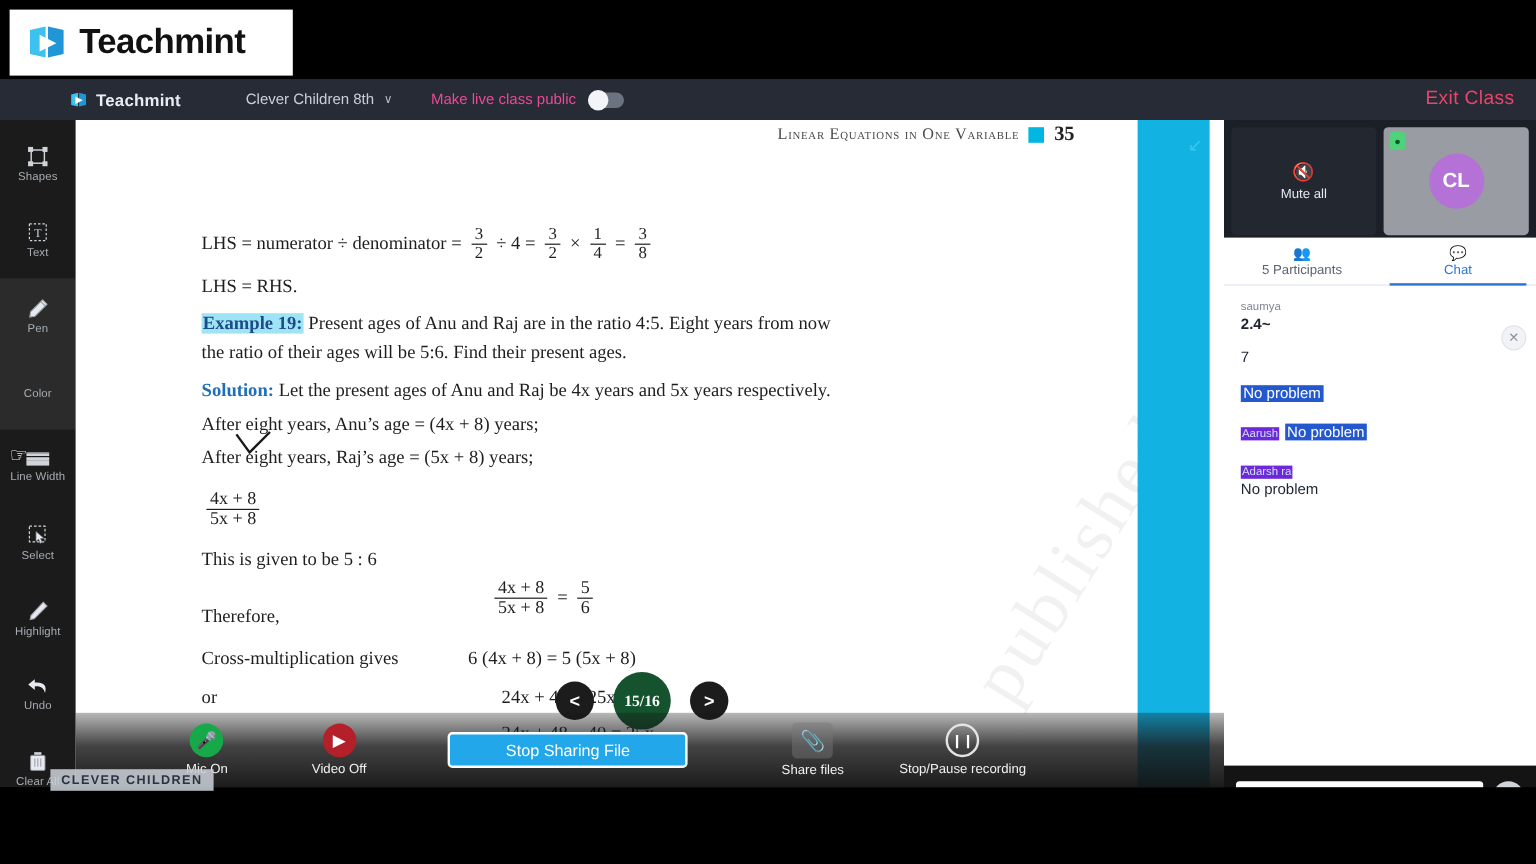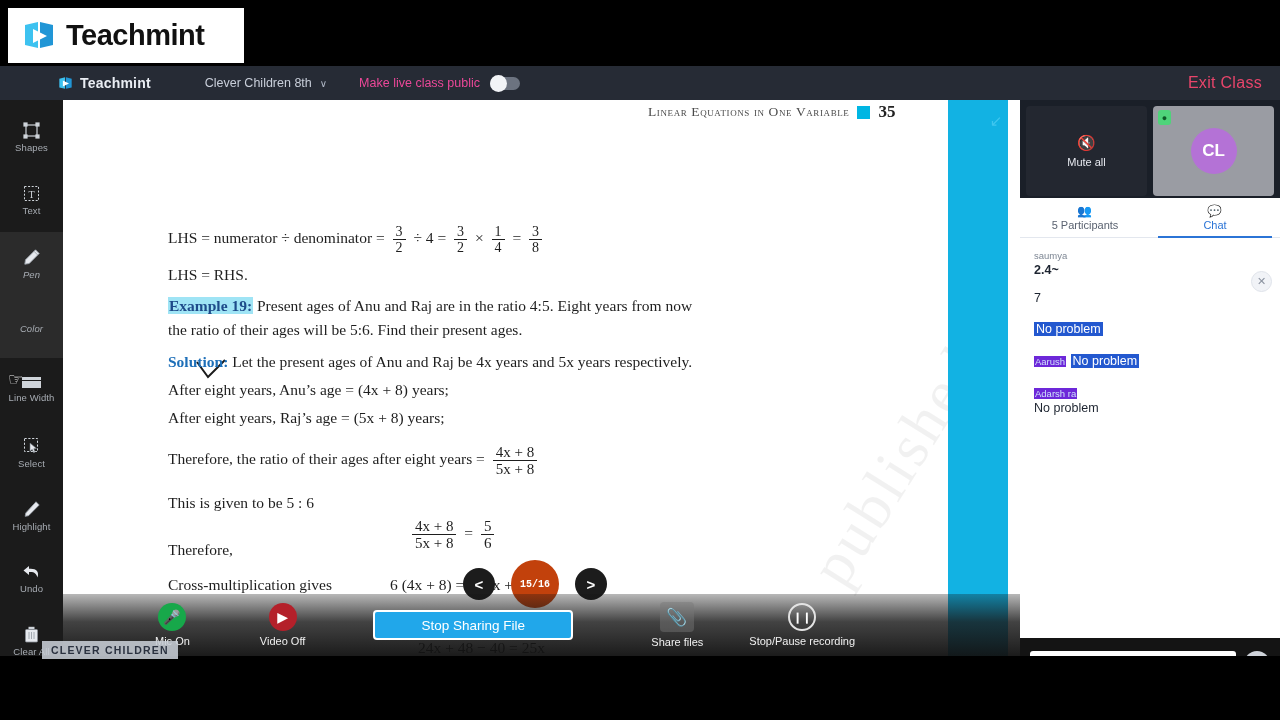--- a/index.html
+++ b/index.html
@@ -42,21 +42,21 @@
     border-radius:50%; background:#f2f4f7; }
   .tb-exit{ position:absolute; right:18px; font-size:16px; color:#e8456b; letter-spacing:.3px; }
 
   
   .rail{
     position:absolute; left:0; top:34px; width:63px; height:556px;
     background:#1b1b1b; padding-top:6px; color:#9aa0a8;
   }
   .tool{ width:63px; height:63px; display:flex; flex-direction:column;
     align-items:center; justify-content:center; gap:3px; }
-  .tool.alt{ background:#2b2b2b;font-style:italic; }
+  .tool.alt{ background:#2b2b2b; }
   .tool .gl{ font-size:15px; line-height:1; color:#cfd4da; }
   .tool .gl svg{ display:block; }
   .tool .lb{ font-size:9.5px; color:#a7acb3; letter-spacing:.1px; }
   .dot-red{ width:17px; height:17px; border-radius:50%; background:#e01b1b;
     box-shadow:0 0 0 2px #7a1010 inset; }
   .lw{ width:19px; height:12px; display:flex; flex-direction:column; justify-content:space-between; }
   .lw i{ display:block; background:#cfd4da; }
   .lw i:nth-child(1){ height:1px; } .lw i:nth-child(2){ height:2px; }
   .lw i:nth-child(3){ height:3px; } .lw i:nth-child(4){ height:4px; }
 
@@ -81,21 +81,21 @@
 
   .pg-head{ position:absolute; left:585px; top:2px; display:flex; align-items:center; gap:8px; }
   .pg-head .t{ font-size:13.5px; letter-spacing:.6px; color:#4a4a4a; font-variant:small-caps; }
   .pg-head .sq{ width:13px; height:13px; background:#00b6e3; }
   .pg-head .n{ font-size:17px; font-weight:bold; color:#222; }
 
   .cyanbar{ position:absolute; left:885px; top:0; width:60px; height:556px; background:#12b2e3; }
   .collapse{ position:absolute; left:920px; top:8px; width:26px; height:26px;
     color:#3ec6ef; font-size:15px; display:flex; align-items:center; justify-content:center; }
 
-  .ln{ position:absolute; font-size:15.5px; color:#1e1e1e; white-space:nowrap;margin-top:36px; }
+  .ln{ position:absolute; font-size:15.5px; color:#1e1e1e; white-space:nowrap; }
   .hl{ background:#9fe4f5; color:#1e4b8a; font-weight:bold; padding:0 1px; }
   .hl2{ color:#1e6fb8; font-weight:bold; }
 
   .frac{ display:inline-flex; flex-direction:column; align-items:center;
     vertical-align:middle; margin:0 4px; line-height:1.08; }
   .frac .num{ font-size:14px; padding:0 3px; }
   .frac .den{ font-size:14px; padding:0 3px; border-top:1.3px solid #1e1e1e; }
   .frac.big .num,.frac.big .den{ font-size:15px; }
 
   
@@ -104,23 +104,23 @@
   
   .wm{ position:absolute; left:700px; top:330px; transform:rotate(-58deg);
     font-size:62px; color:rgba(0,0,0,.055); font-family:"Liberation Serif",serif;
     letter-spacing:3px; pointer-events:none; }
 
   
   .pgnav{ position:absolute; left:400px; top:460px; display:flex; align-items:center; gap:16px; }
   .nbtn{ width:32px; height:32px; border-radius:50%; background:#1c1c1c; color:#fff;
     display:flex; align-items:center; justify-content:center; font-size:15px;
     font-family:"Liberation Sans",sans-serif; font-weight:bold; }
-  .ncount{ width:48px; height:48px; border-radius:50%; background:#c2410c; color:#fff;
-    display:flex; align-items:center; justify-content:center; font-size:10px;
-    font-family:Liberation Mono, monospace; font-weight:bold; }
+  .ncount{ width:48px; height:48px; border-radius:50%; background:#14532d; color:#fff;
+    display:flex; align-items:center; justify-content:center; font-size:13px;
+    font-family:Liberation Serif, serif; font-weight:bold; }
 
   
   .bottombar{
     position:absolute; left:63px; top:528px; width:957px; height:62px;
     background:linear-gradient(180deg, rgba(20,20,20,.30) 0%, rgba(25,25,25,.82) 45%, rgba(18,18,18,.96) 100%);
     display:flex; align-items:center; z-index:20;
   }
   .ctl{ display:flex; flex-direction:column; align-items:center; gap:4px; color:#f0f0f0; }
   .ctl .lb{ font-size:11px; font-family:"Liberation Sans",sans-serif; }
   .circ{ width:28px; height:28px; border-radius:50%; display:flex; align-items:center;
@@ -357,21 +357,20 @@
         <div class="ln" style="left:105px; top:185px;">the ratio of their ages will be 5:6. Find their present ages.</div>
 
         <div class="ln" style="left:105px; top:217px;">
           <span class="hl2">Solution:</span>
           <span class="it-wrap">Let the present ages of Anu and Raj be 4x years and 5x years respectively.</span>
         </div>
         <div class="ln" style="left:105px; top:245px;">After eight years, Anu’s age = (4x + 8) years;</div>
         <div class="ln" style="left:105px; top:273px;">After eight years, Raj’s age = (5x + 8) years;</div>
 
         <div class="ln" style="left:105px; top:308px;">
-          <span>Therefore, the ratio of their ages after eight years =</span>
           <span class="frac big">
               <span class="num">4x + 8</span>
               <span class="den">5x + 8</span>
             </span>
         </div>
 
         <div class="ln" style="left:105px; top:358px;">This is given to be 5 : 6</div>
 
         <div class="ln" style="left:105px; top:405px;">Therefore,</div>
         <div class="ln" style="left:345px; top:382px;">

